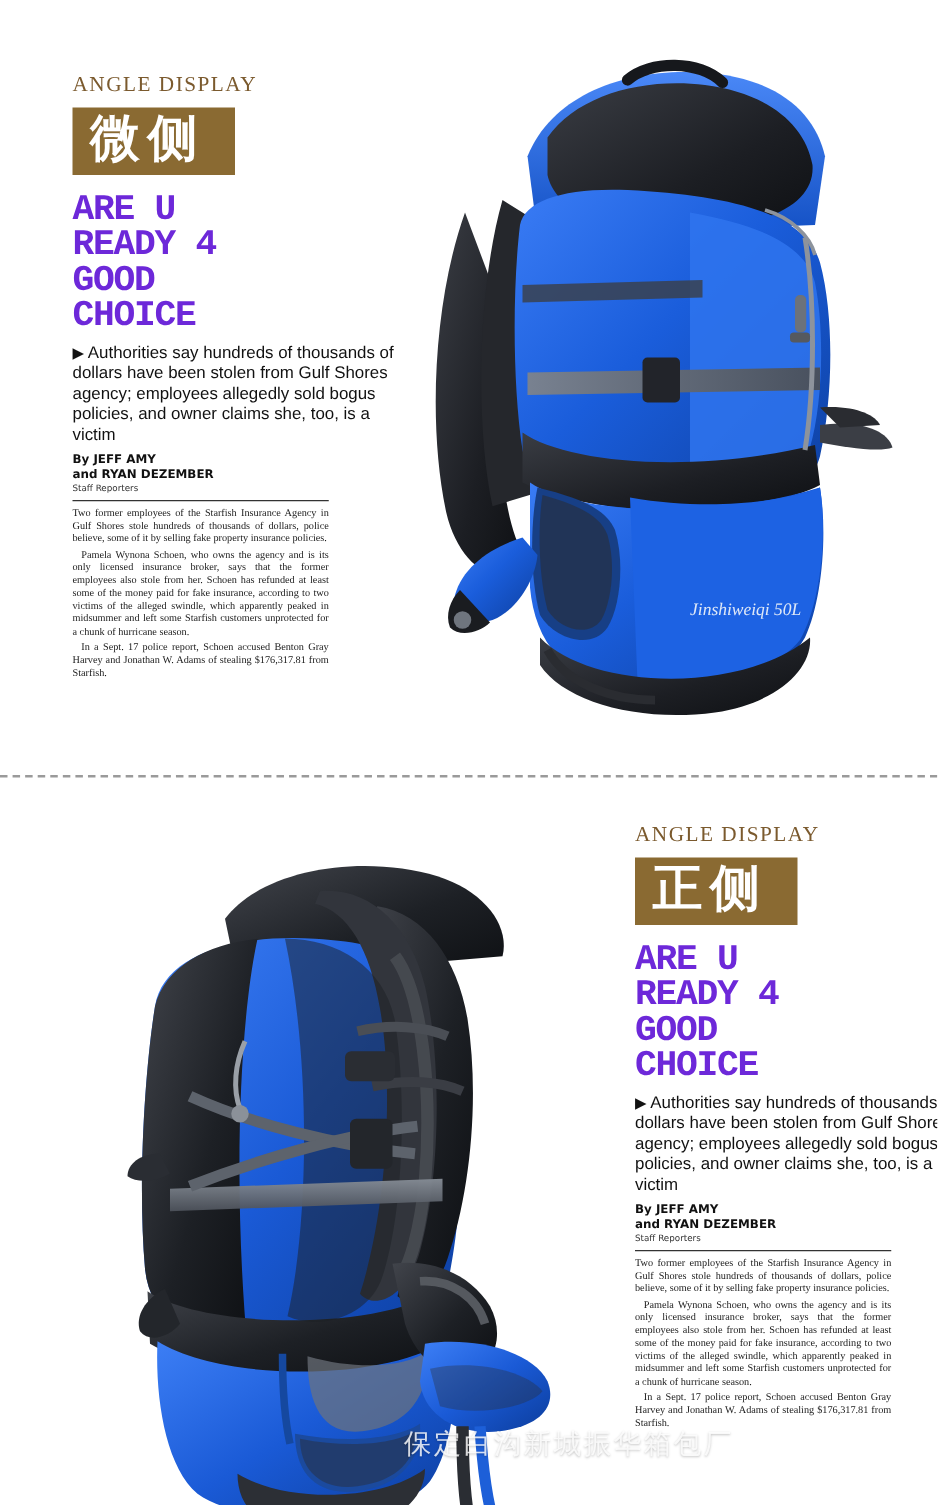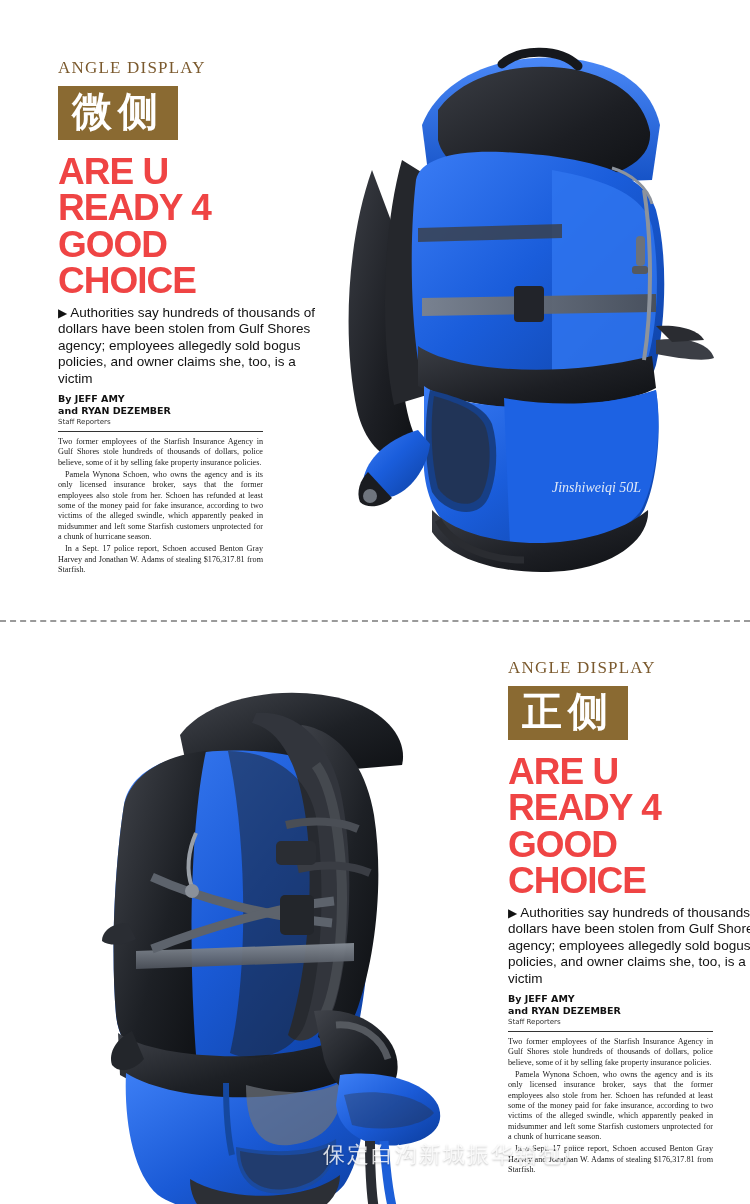--- a/index.html
+++ b/index.html
@@ -51,30 +51,30 @@
     white-space: nowrap;
   }
   .cn-badge {
     display: inline-block;
     background: #8a6a32;
     color: #ffffff;
     font-family: "DejaVu Sans", sans-serif;
     font-size: 40px;
     font-weight: bold;
     letter-spacing: 6px;
-    padding: 4px 14px 8px 14px;
+    padding: 4px 24px 8px 14px;
     line-height: 1.05;
   }
   .headline {
-    font-family: Liberation Sans, sans-serif;
+    font-family: Liberation Mono, monospace;
     font-weight: bold;
-    font-size: 37px;
+    font-size: 29px;
     line-height: 0.98;
     letter-spacing: -1px;
-    color: #ef4444;
+    color: #6d28d9;
     margin: 14px 0 6px 0;
     white-space: pre-line;
   }
   .kicker {
     font-family: Liberation Sans, sans-serif;
     font-size: 13.5px;
     line-height: 1.22;
     color: #111111;
     margin: 4px 0 6px 0;
   }

